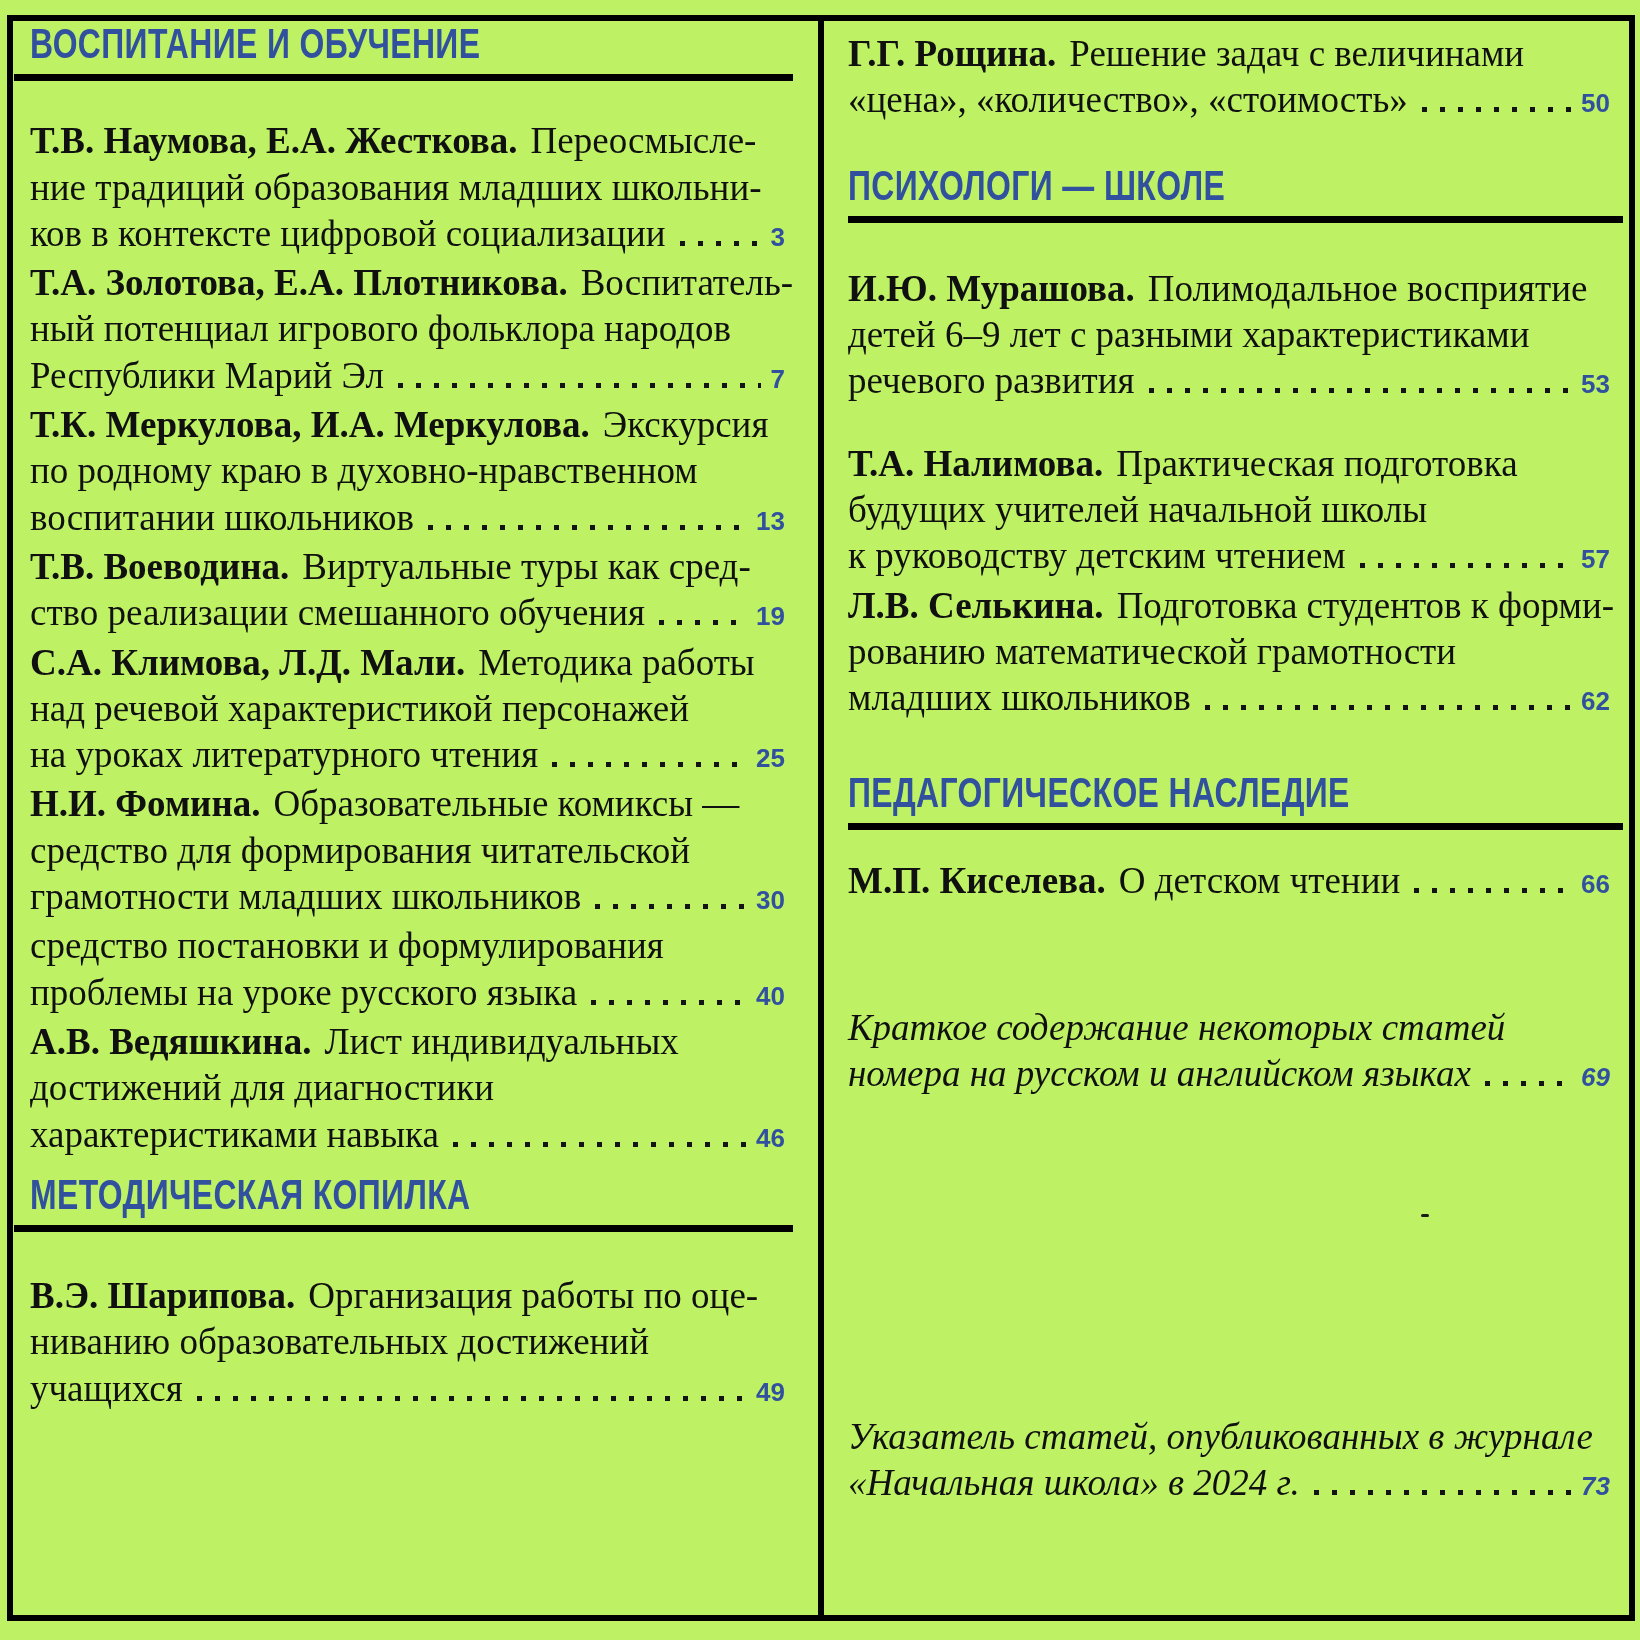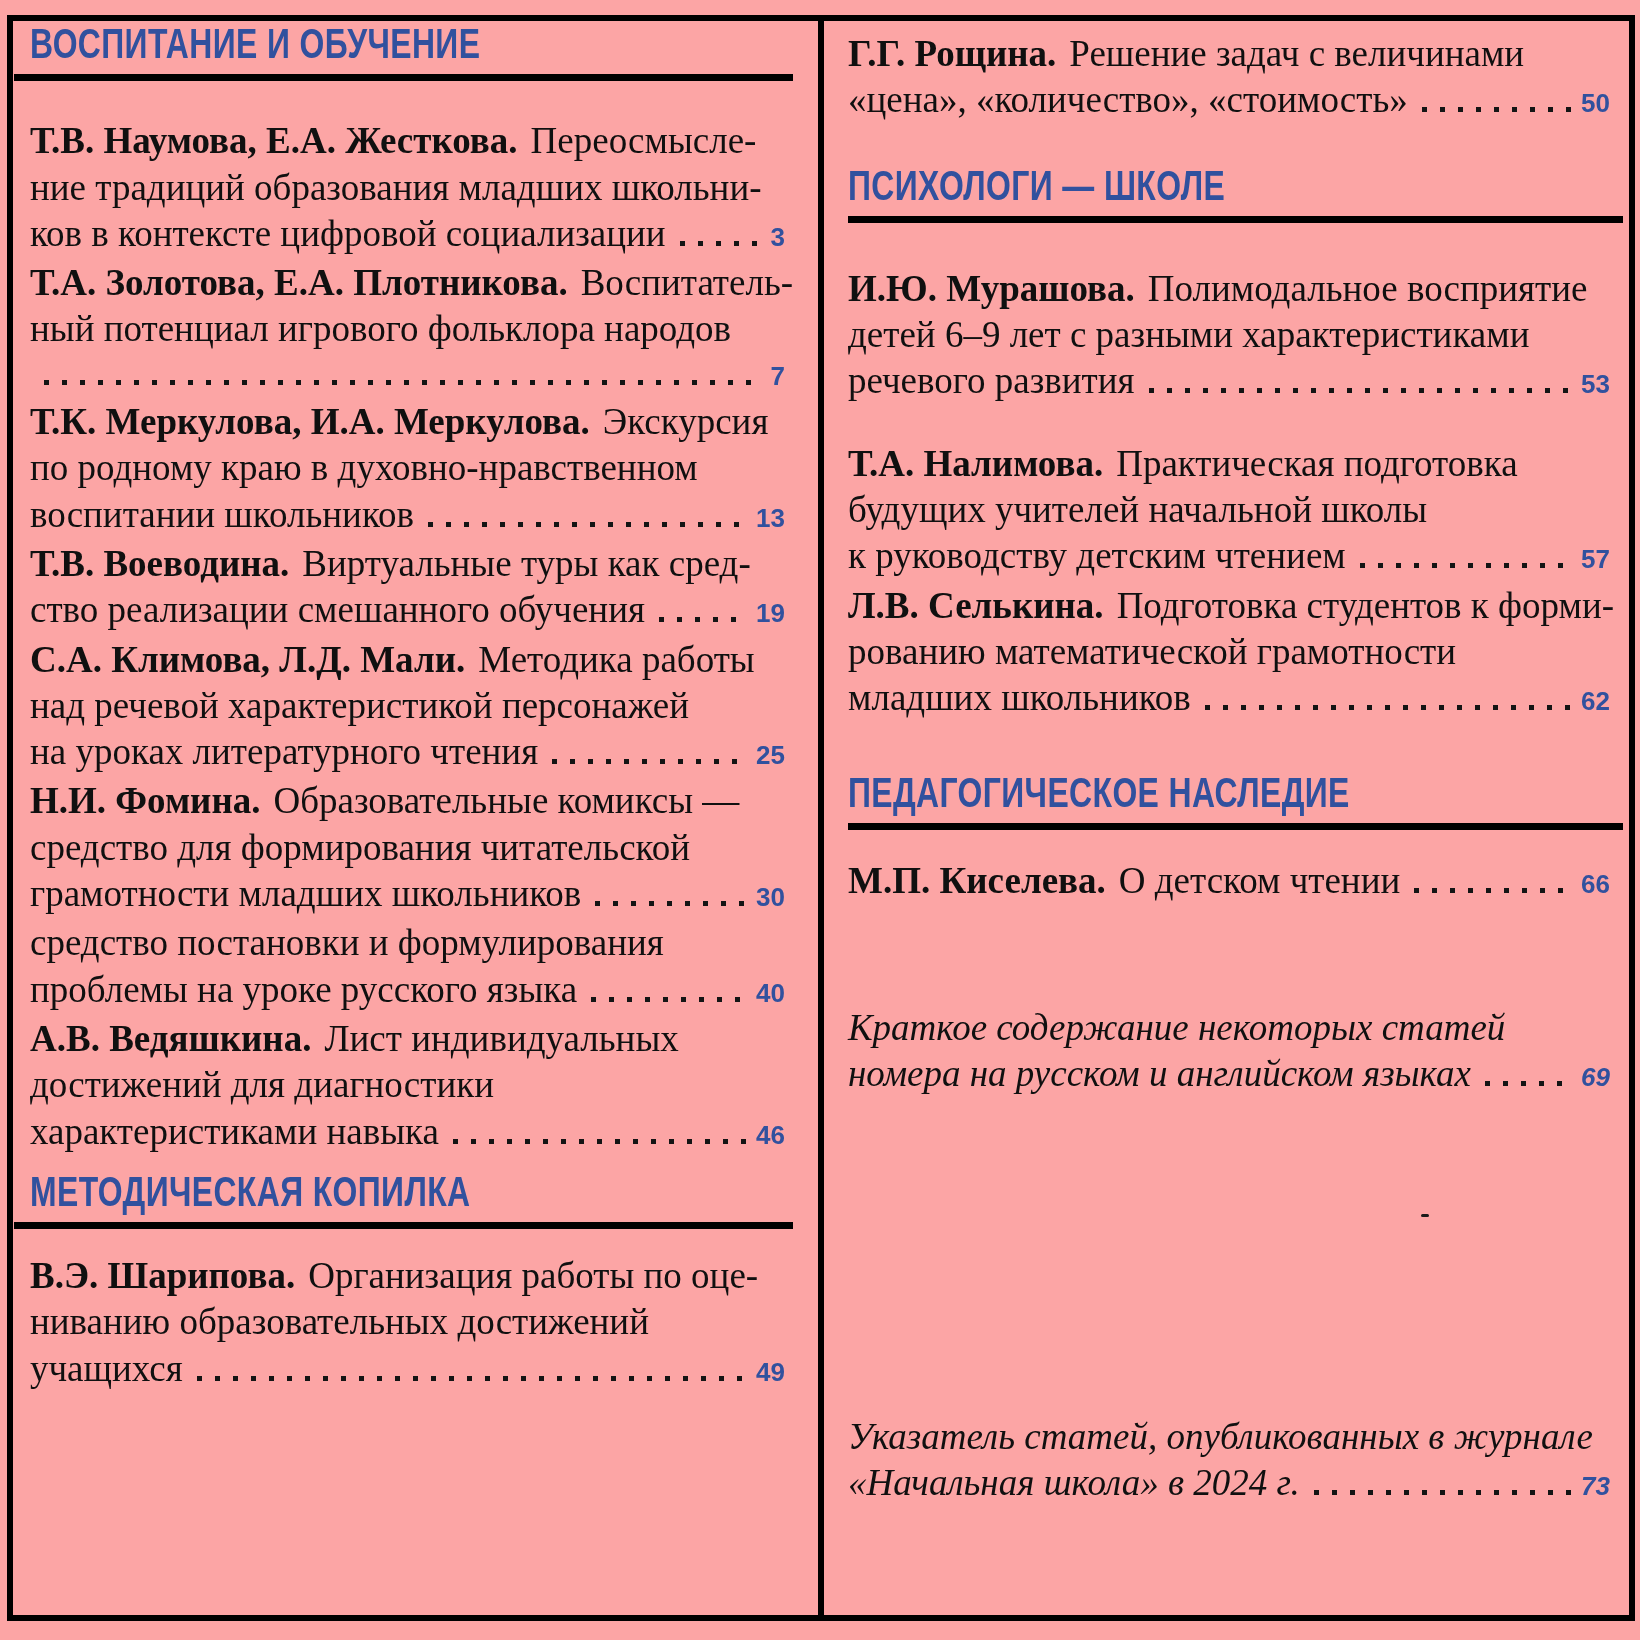--- a/index.html
+++ b/index.html
@@ -1,18 +1,18 @@
 <!DOCTYPE html>
 <html><head>
 <meta charset="utf-8">
 <style>
   html, body { margin: 0; padding: 0; background: #ffffff; }
   .canvas {
     position: relative; width: 1640px; height: 1640px; overflow: hidden;
-    background: #fca5a5; color: #101010;
+    background: #bef264; color: #101010;
     font-family: "Liberation Serif", "DejaVu Serif", serif;
     font-size: 37px; line-height: 46.3px;
   }
   .frame {
     position: absolute; left: 7px; top: 15px; width: 1628px; height: 1606px;
     border: 6px solid #000; box-sizing: border-box;
   }
   .divider { position: absolute; left: 818px; top: 15px; width: 6px; height: 1606px; background: #000; }
   .col { position: absolute; top: 15px; }
   .col-left  { left: 30px;  width: 755px; }
@@ -41,21 +41,21 @@
   .pg {
     font-family: "Liberation Sans", "DejaVu Sans", sans-serif;
     font-weight: 700; font-size: 26px; color: #31519e; white-space: nowrap;
   }
   .italic .ln { font-style: italic; }
 
   
   .m-lh1 { margin-top: 5px; }
   .m-le1 { margin-top: 37px; }
   .m-lh2 { margin-top: 10px; }
-  .m-le10 { margin-top: 24px; }
+  .m-le10 { margin-top: 41px; }
   .m-re1 { margin-top: 16px; }
   .m-rh1 { margin-top: 35px; }
   .m-re2 { margin-top: 43px; }
   .m-rh2 { margin-top: 32px; }
   .m-re3 { margin-top: 33px; }
   .m-rh3 { margin-top: 44px; }
   .m-re5 { margin-top: 28px; }
   .m-rit1 { margin-top: 98px; }
   .m-rit2 { margin-top: 313px; }
 
@@ -83,20 +83,21 @@
           <span class="tt">ков в контексте цифровой социализации</span>
           <span class="leader"></span>
           <span class="pg">3</span>
         </div>
     </div>
 
     <div class="entry">
       <div class="ln"><span class="au">Т.А. Золотова, Е.А. Плотникова.</span><span>Воспитатель-</span></div>
       <div class="ln">ный потенциал игрового фольклора народов</div>
       <div class="ln last">
+          <span class="tt">Республики Марий Эл</span>
           <span class="leader"></span>
           <span class="pg">7</span>
         </div>
     </div>
 
     <div class="entry">
       <div class="ln"><span class="au">Т.К. Меркулова, И.А. Меркулова.</span><span>Экскурсия</span></div>
       <div class="ln">по родному краю в духовно-нравственном</div>
       <div class="ln last">
           <span class="tt">воспитании школьников</span>

